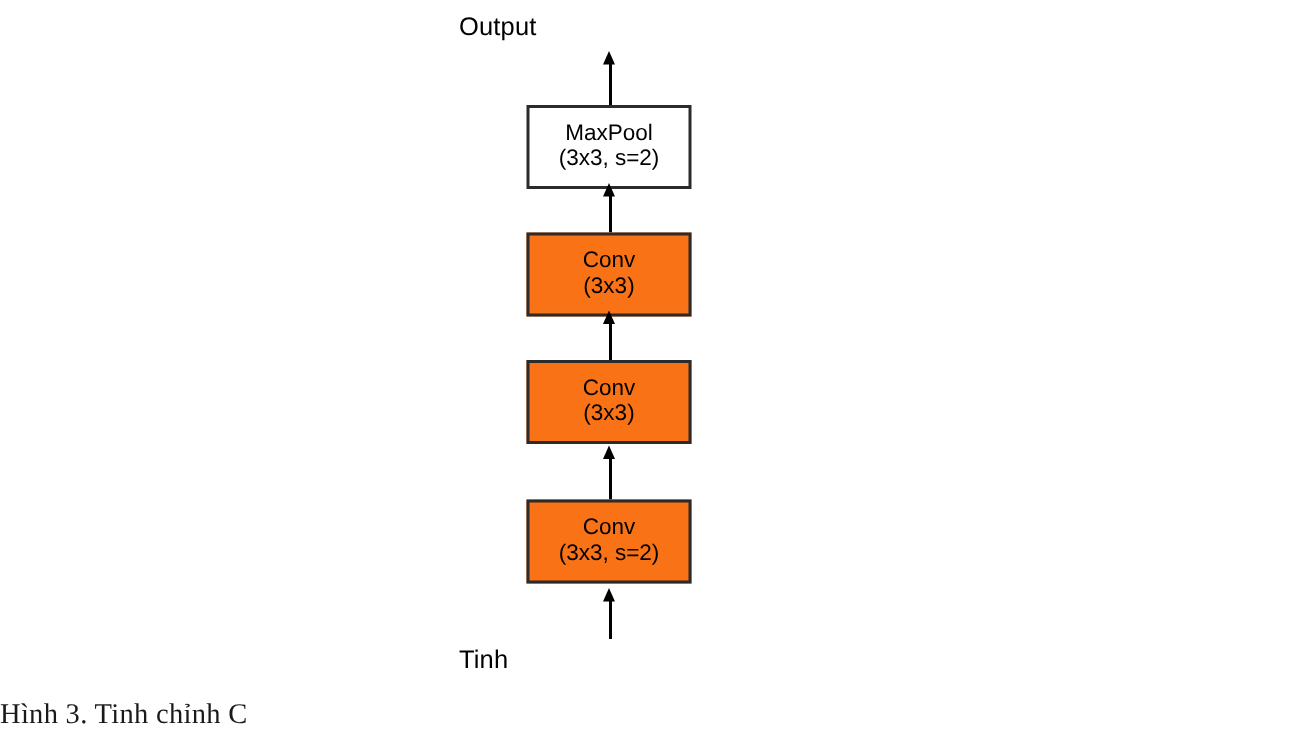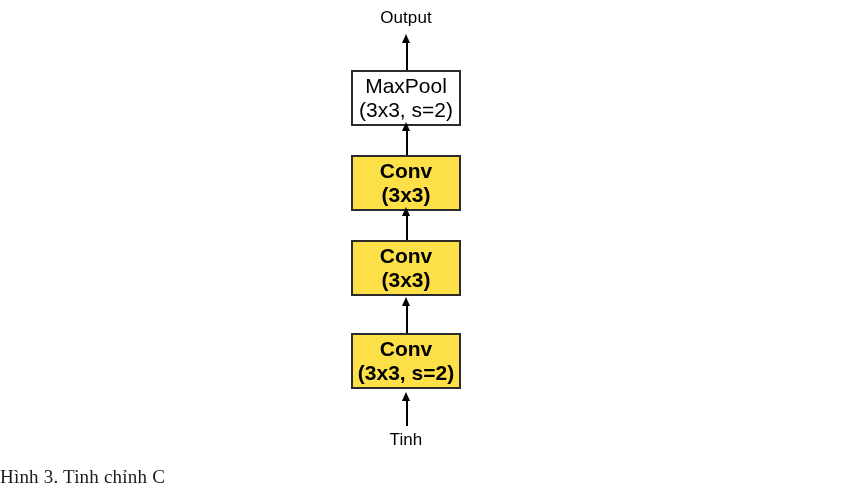--- a/index.html
+++ b/index.html
@@ -22,21 +22,21 @@
     left: 0;
     top: 0;
     width: 868px;
     height: 460px;
   }
 
   .endpoint-label {
     position: absolute;
     left: 306px;
     width: 200px;
-    text-align: center;
+    text-align: left;
     font-family: "Liberation Sans", sans-serif;
     font-size: 17px;
     color: #000000;
     letter-spacing: 0.1px;
     white-space: nowrap;
   }
   .endpoint-label.output { top: 8px; }
   .endpoint-label.input  { top: 430px; }
 
   .node {
@@ -45,28 +45,28 @@
     width: 110px;
     height: 56px;
     box-sizing: border-box;
     border: 2px solid #2b2b2b;
     display: flex;
     flex-direction: column;
     align-items: center;
     justify-content: center;
     line-height: 1.12;
     font-family: "Liberation Sans", sans-serif;
-    font-size: 21px;
+    font-size: 15px;
     color: #000000;
   }
   .node .l1 { display: block; }
   .node .l2 { display: block; }
 
   .node.white { background: #ffffff; }
-  .node.blue  { background: #fde047; font-weight: bold; }
+  .node.blue  { background: #f97316; }
 
   
   .node.n-maxpool { top: 70px; }
   .node.n-conv3   { top: 155px; }
   .node.n-conv2   { top: 240px; }
   .node.n-conv1   { top: 333px; }
 
   
   .arrow {
     position: absolute;

